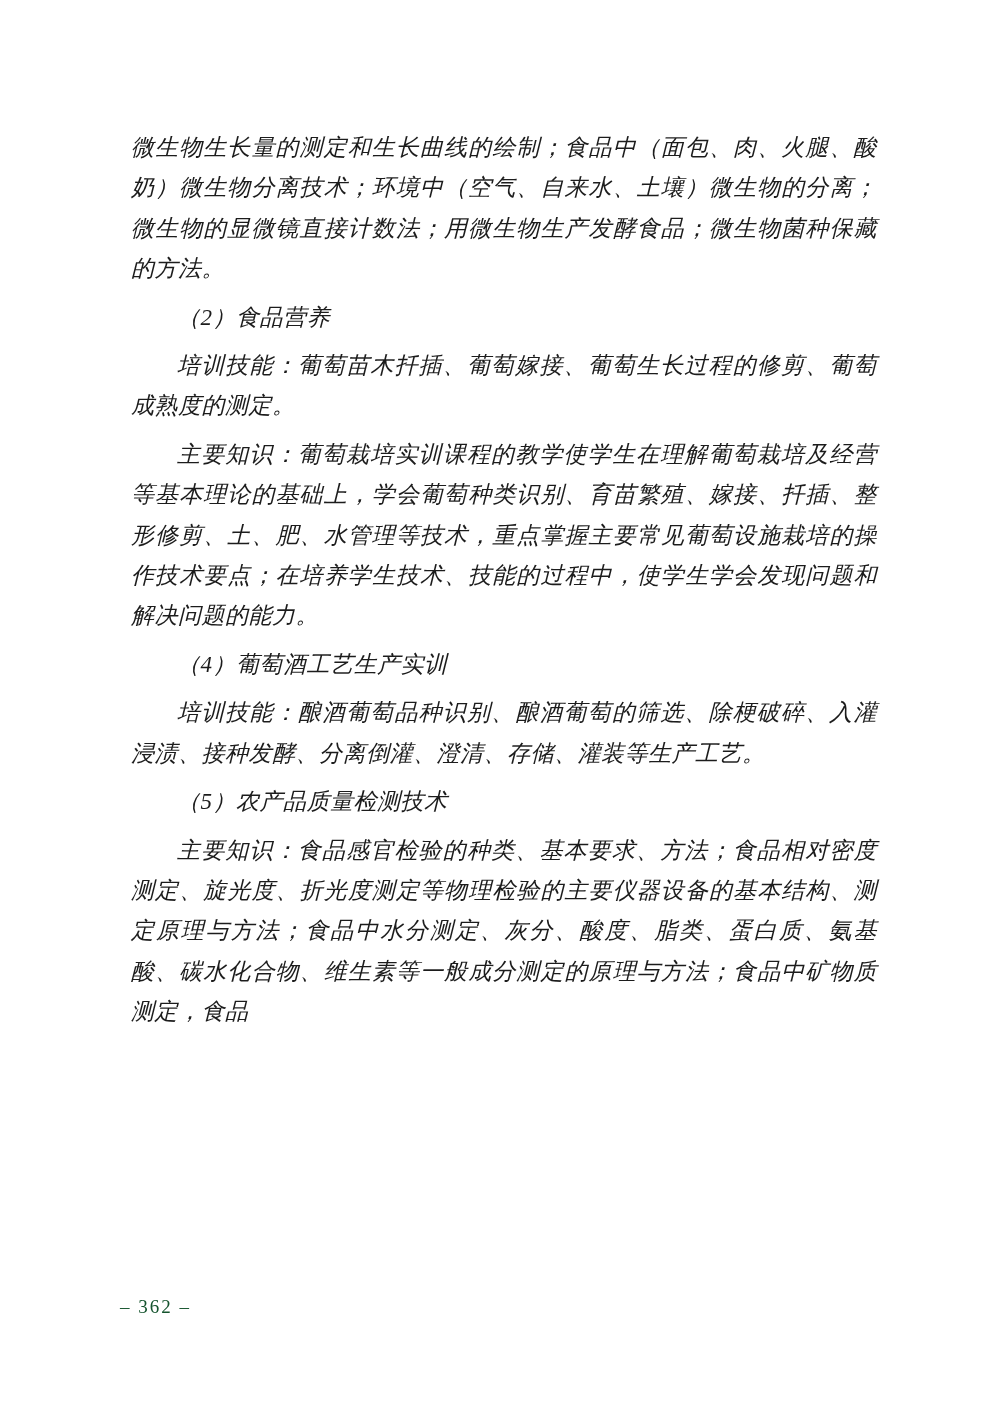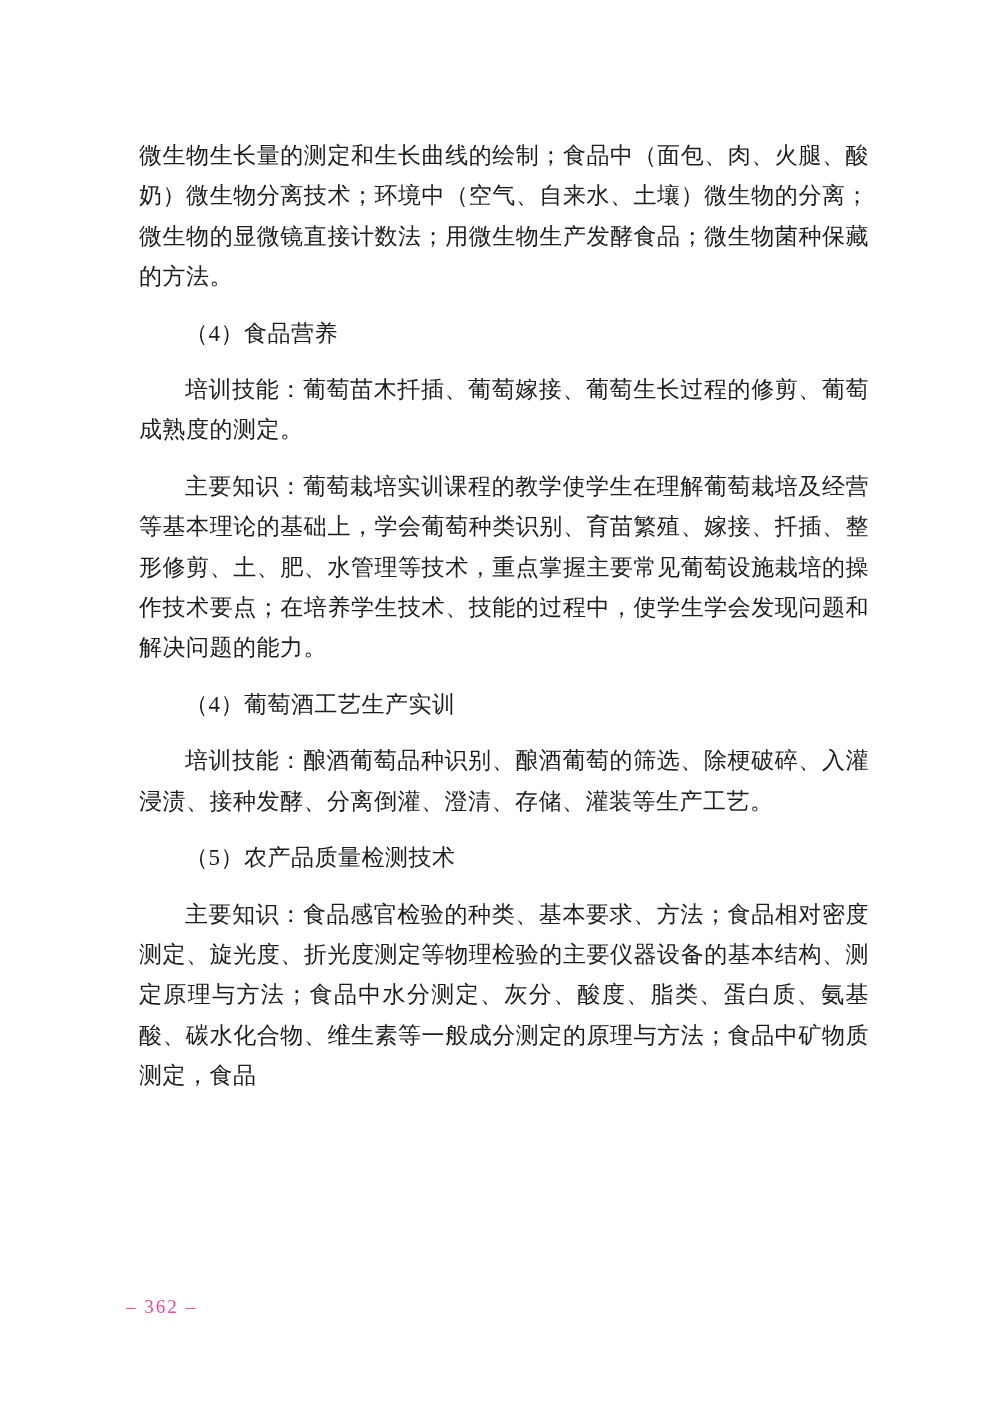--- a/index.html
+++ b/index.html
@@ -25,44 +25,45 @@
     top: 120px;
     width: 762px;
     font-size: 23px;
     line-height: 40.4px;
     color: #1c1c1c;
     text-align: justify;
     text-justify: inter-character;
     letter-spacing: 0.5px;
   }
   .doc-body p {
-    margin: 16px;
+    margin: 8px;
     padding: 0;
+    font-style: italic;
   }
   .doc-body p.indent {
     text-indent: 2em;
   }
   .page-number {
     position: absolute;
-    left: 126px;
+    left: 120px;
     top: 1296px;
     font-size: 19px;
-    color: #ec4899;
+    color: #14532d;
     letter-spacing: 2px;
     font-family: "Liberation Serif", "DejaVu Serif", serif;
   }
 </style>
 </head>
 <body>
 
 <div class="page">
 
   <div class="doc-body">
     <p>微生物生长量的测定和生长曲线的绘制；食品中（面包、肉、火腿、酸奶）微生物分离技术；环境中（空气、自来水、土壤）微生物的分离；微生物的显微镜直接计数法；用微生物生产发酵食品；微生物菌种保藏的方法。</p>
-    <p class="indent">（4）食品营养</p>
+    <p class="indent">（2）食品营养</p>
     <p class="indent">培训技能：葡萄苗木扦插、葡萄嫁接、葡萄生长过程的修剪、葡萄成熟度的测定。</p>
     <p class="indent">主要知识：葡萄栽培实训课程的教学使学生在理解葡萄栽培及经营等基本理论的基础上，学会葡萄种类识别、育苗繁殖、嫁接、扦插、整形修剪、土、肥、水管理等技术，重点掌握主要常见葡萄设施栽培的操作技术要点；在培养学生技术、技能的过程中，使学生学会发现问题和解决问题的能力。</p>
     <p class="indent">（4）葡萄酒工艺生产实训</p>
     <p class="indent">培训技能：酿酒葡萄品种识别、酿酒葡萄的筛选、除梗破碎、入灌浸渍、接种发酵、分离倒灌、澄清、存储、灌装等生产工艺。</p>
     <p class="indent">（5）农产品质量检测技术</p>
     <p class="indent">主要知识：食品感官检验的种类、基本要求、方法；食品相对密度测定、旋光度、折光度测定等物理检验的主要仪器设备的基本结构、测定原理与方法；食品中水分测定、灰分、酸度、脂类、蛋白质、氨基酸、碳水化合物、维生素等一般成分测定的原理与方法；食品中矿物质测定，食品</p>
   </div>
 
   <div class="page-number">– 362 –</div>
 

